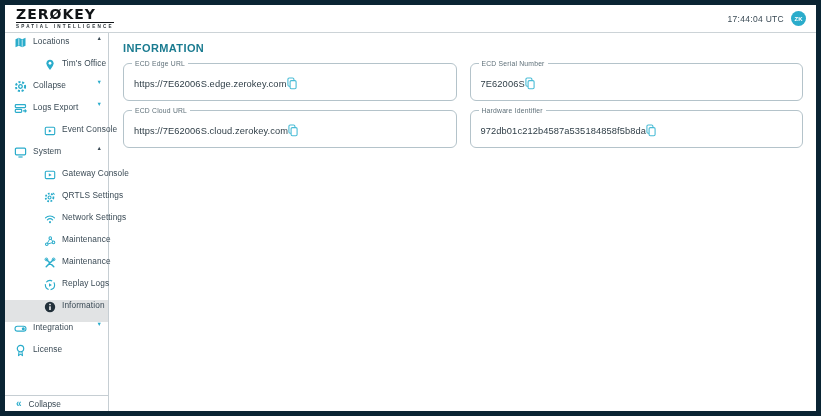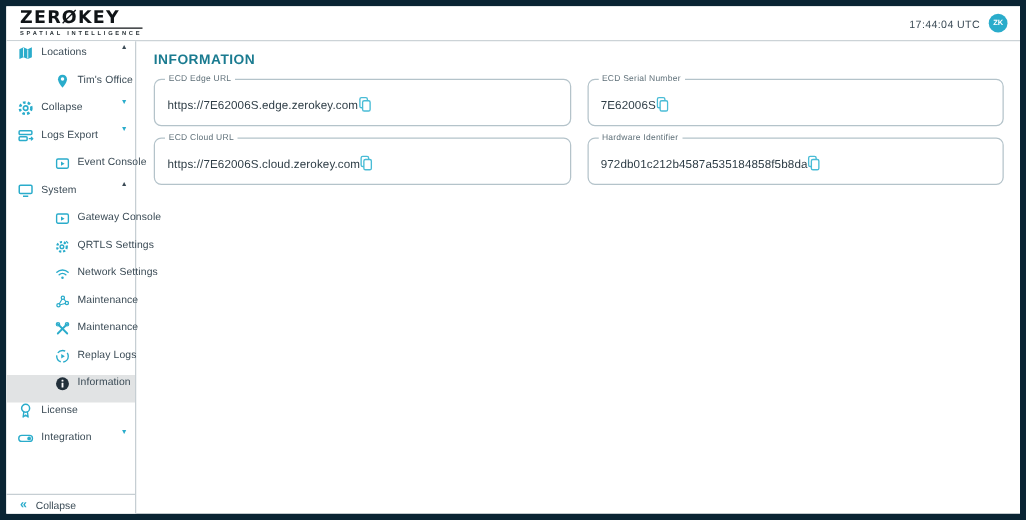--- a/index.html
+++ b/index.html
@@ -260,36 +260,36 @@
               <rect x="5.7" y="3" width="1.6" height="1.6" rx="0.3" fill="#ffffff"></rect>
               <rect x="5.7" y="5.6" width="1.6" height="4.2" rx="0.3" fill="#ffffff"></rect>
             </svg>
         </span>
         <span class="nlabel">Information</span>
       </div>
 
       <div class="nav-item">
         <span class="nicon">
           <svg width="13" height="13" viewBox="0 0 13 13">
+              <rect x="1" y="4.3" width="11" height="4.8" rx="2.4" fill="none" stroke="#2aaccb" stroke-width="1.1"></rect>
+              <circle cx="9.3" cy="6.7" r="1.5" fill="#2aaccb"></circle>
+            </svg>
+        </span>
+        <span class="nlabel">Integration</span>
+        <span class="caret down">▼</span>
+      </div>
+
+      <div class="nav-item">
+        <span class="nicon">
+          <svg width="13" height="13" viewBox="0 0 13 13">
               <circle cx="6.5" cy="4.6" r="3.2" fill="none" stroke="#2aaccb" stroke-width="1.2"></circle>
               <path d="M5.1 7.2 L4.5 11.6 L6.5 10.1 L8.5 11.6 L7.9 7.2" fill="none" stroke="#2aaccb" stroke-width="1.1" stroke-linejoin="round"></path>
             </svg>
         </span>
         <span class="nlabel">License</span>
-      </div>
-
-      <div class="nav-item">
-        <span class="nicon">
-          <svg width="13" height="13" viewBox="0 0 13 13">
-              <rect x="1" y="4.3" width="11" height="4.8" rx="2.4" fill="none" stroke="#2aaccb" stroke-width="1.1"></rect>
-              <circle cx="9.3" cy="6.7" r="1.5" fill="#2aaccb"></circle>
-            </svg>
-        </span>
-        <span class="nlabel">Integration</span>
-        <span class="caret down">▼</span>
       </div>
 
       <div class="sidebar-spacer"></div>
 
       <div class="collapse-row">
         <span class="collapse-glyph">«</span>
         <span class="collapse-label">Collapse</span>
       </div>
     </div>
 

